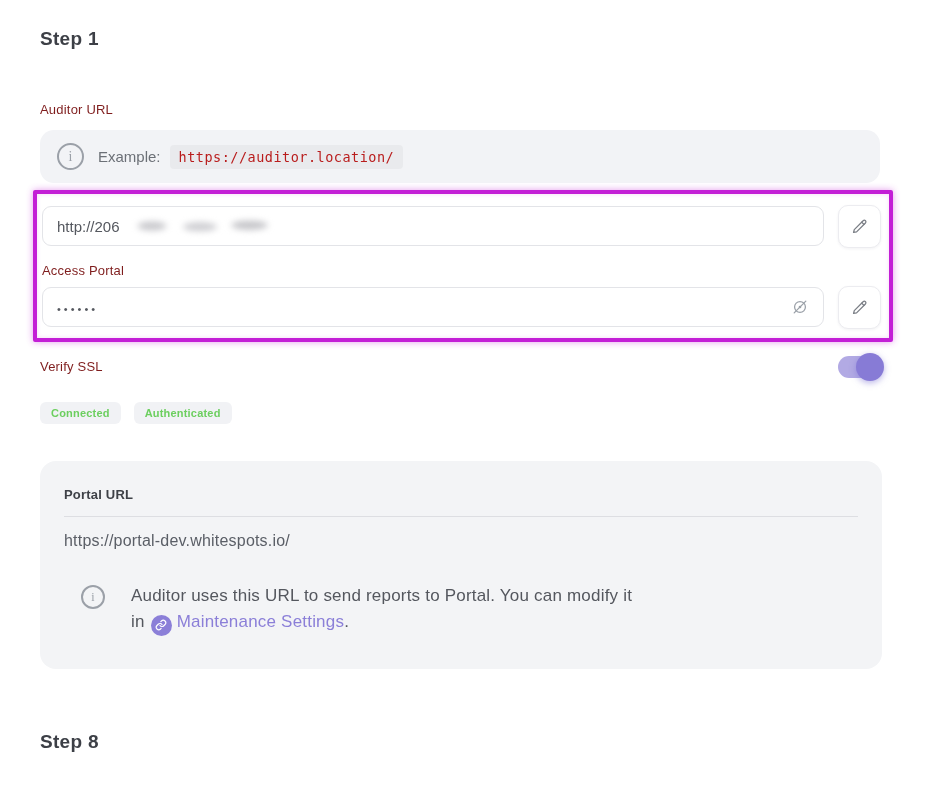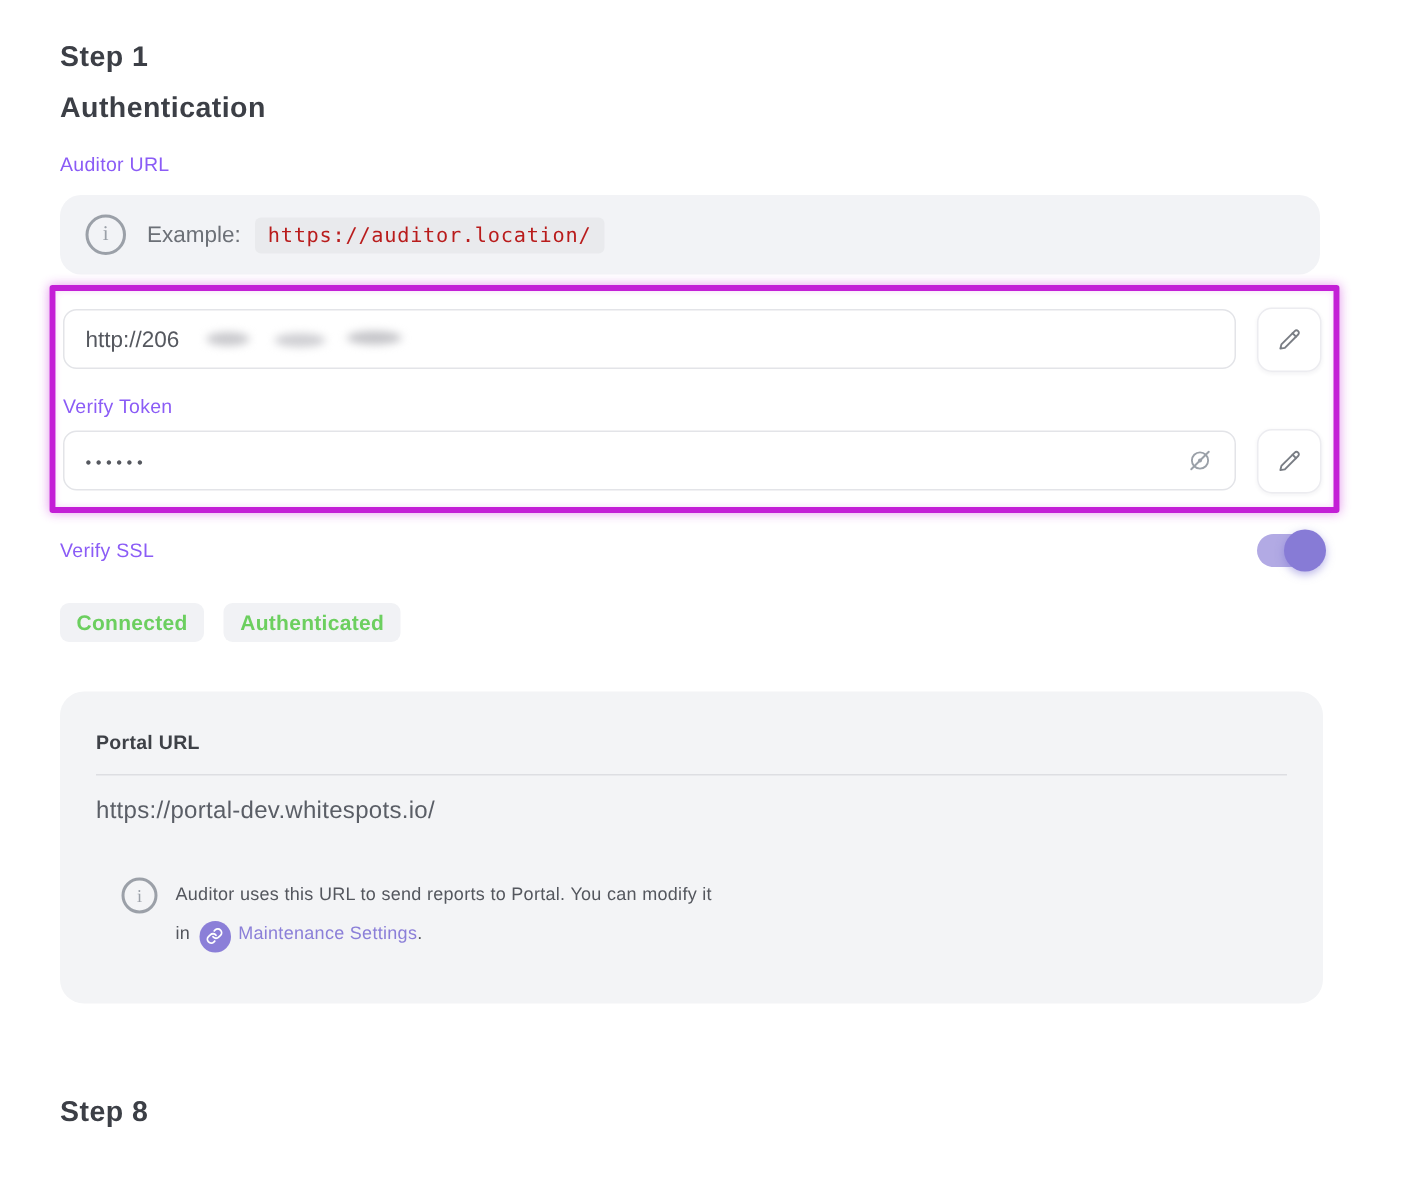--- a/index.html
+++ b/index.html
@@ -5,21 +5,21 @@
   * { margin: 0; padding: 0; box-sizing: border-box; }
   html,body { width: 951px; height: 792px; background: #ffffff;
     font-family: "Liberation Sans", sans-serif; overflow: hidden; }
   .canvas { position: relative; width: 951px; height: 792px; }
 
   .step-label, .step-title {
     position: absolute; left: 40px; font-size: 19px; font-weight: 700;
     color: #3c3f46; letter-spacing: .3px;
   }
 
-  .field-label { position: absolute; left: 40px; font-size: 13px; color: #8b5cf6; letter-spacing: .2px; }
+  .field-label { position: absolute; left: 40px; font-size: 13px; color: #7f1d1d; letter-spacing: .2px; }
 
   
   .example-box { position: absolute; left: 40px; top: 130px; width: 840px; height: 53px;
     background: #f2f3f6; border-radius: 14px; display: flex; align-items: center; padding-left: 17px; }
   .info-circle { width: 27px; height: 27px; border: 2px solid #9ba0a8; border-radius: 50%;
     color: #9ba0a8; display: flex; align-items: center; justify-content: center;
     font-size: 14px; font-family: "Liberation Serif", serif; flex: 0 0 auto; }
   .example-text { margin-left: 14px; font-size: 15px; color: #6c7077; }
   .code-chip { margin-left: 9px; background: #e9eaed; border-radius: 4px; padding: 4px 9px;
     font-family: "DejaVu Sans Mono", monospace; font-size: 13.5px; color: #b91c1c; letter-spacing: .5px; }
@@ -52,45 +52,44 @@
 
   
   .toggle { position: absolute; left: 838px; top: 353px; width: 46px; height: 28px; cursor: pointer; }
   .toggle .track { position: absolute; left: 0; top: 3px; width: 40px; height: 22px;
     background: #b2aae4; border-radius: 11px; }
   .toggle .knob { position: absolute; right: 0; top: 0; width: 28px; height: 28px;
     background: #877bd6; border-radius: 50%; box-shadow: 0 2px 6px rgba(120,110,210,.5); }
 
   
   .badges { position: absolute; left: 40px; top: 402px; display: flex; gap: 13px; }
-  .badge { background: #f1f2f5; border-radius: 6px; padding: 5px 11px; font-size: 14px;
+  .badge { background: #f1f2f5; border-radius: 6px; padding: 5px 11px; font-size: 11px;
     font-weight: 700; color: #6ccf5f; letter-spacing: .2px; }
 
   
   .portal-panel { position: absolute; left: 40px; top: 461px; width: 842px; height: 208px;
     background: #f3f4f6; border-radius: 16px; padding: 26px 24px 0 24px; }
   .portal-label { font-size: 13px; font-weight: 700; color: #3e4147; letter-spacing: .2px; }
   .portal-divider { margin-top: 14px; border-bottom: 1px solid #dddee2; }
   .portal-url { margin-top: 15px; font-size: 16px; color: #5a5e66; letter-spacing: .2px; }
   .portal-note { display: flex; margin-top: 33px; padding-left: 17px; }
   .portal-note .info-circle { width: 24px; height: 24px; font-size: 12px; margin-top: 2px; }
-  .note-text { margin-left: 12px; font-size: 12px; color: #54575e; line-height: 26px; letter-spacing: .2px; }
+  .note-text { margin-left: 26px; font-size: 17px; color: #54575e; line-height: 26px; letter-spacing: .2px; }
   .link-badge { display: inline-flex; vertical-align: -4px; width: 21px; height: 21px; border-radius: 50%;
     background: #8b7fd8; align-items: center; justify-content: center; margin: 0 5px 0 6px; }
   .note-link { color: #8b7fd8; cursor: pointer; }
 
   svg { display: block; }
 </style>
 </head>
 <body>
 
 <div class="canvas">
 
   <div class="step-label" style="top:28px">Step 1</div>
-  <div class="step-title" style="top:62px">Authentication</div>
 
   <div class="field-label" style="top:102px">Auditor URL</div>
 
   <div class="example-box">
     <div class="info-circle">i</div>
     <span class="example-text">Example:</span>
     <span class="code-chip">https://auditor.location/</span>
   </div>
 
   <div class="highlight-box"></div>
@@ -102,21 +101,21 @@
 
   <div class="icon-btn edit-btn-1" role="button">
     <span>
       <svg width="19" height="19" viewBox="0 0 24 24" fill="none" stroke="#7a7e85" stroke-width="1.6" stroke-linejoin="round" stroke-linecap="round">
         <path d="M4.5 19.5l.9-3.6L16.6 4.7a2.05 2.05 0 0 1 2.9 2.9L8.3 18.8l-3.8.7z"></path>
         <path d="M14.8 6.5l2.9 2.9"></path>
       </svg>
     </span>
   </div>
 
-  <div class="field-label" style="left:42px; top:263px">Verify Token</div>
+  <div class="field-label" style="left:42px; top:263px">Access Portal</div>
 
   <div class="text-input input-token" role="textbox">
     <span class="token-dots">••••••</span>
     <span class="eye-wrap">
       <svg width="20" height="20" viewBox="0 0 24 24" fill="none" stroke="#9aa0a8" stroke-width="1.5" stroke-linecap="round">
         <circle cx="12" cy="12" r="6.5"></circle>
         <circle cx="12" cy="12" r="1.6" fill="#9aa0a8" stroke="none"></circle>
         <path d="M5 19L19 5"></path>
       </svg>
     </span>

